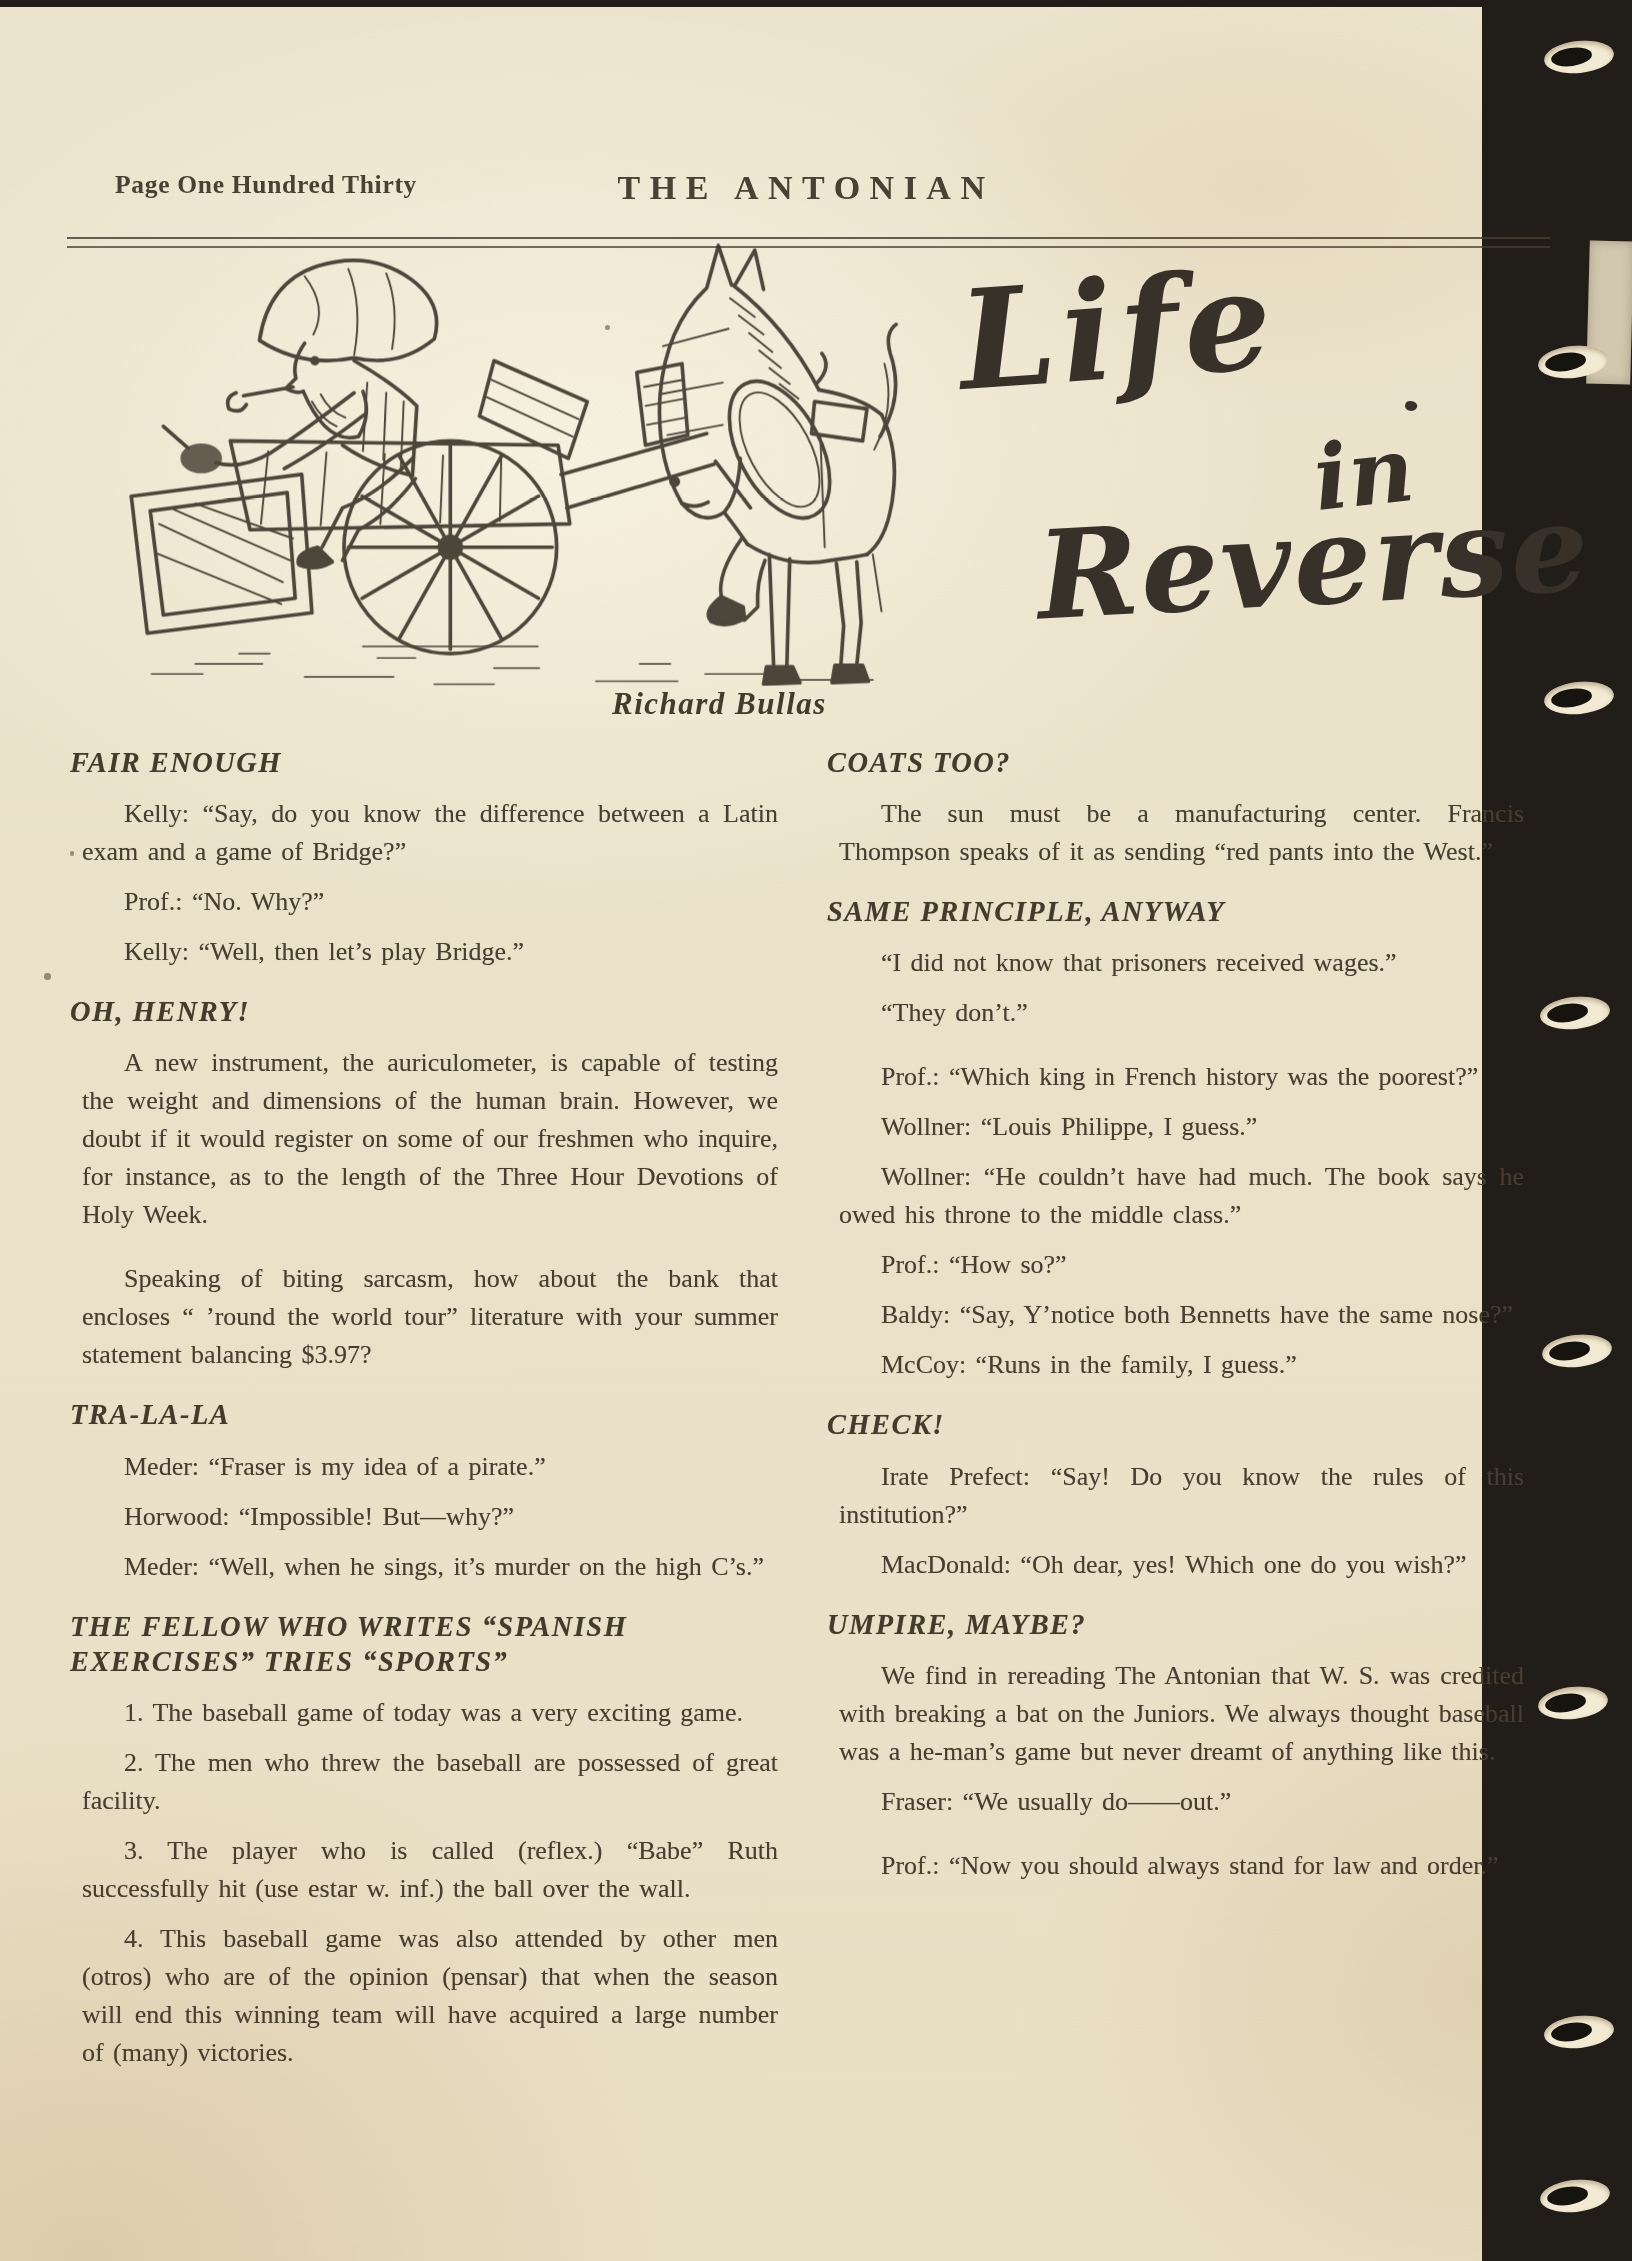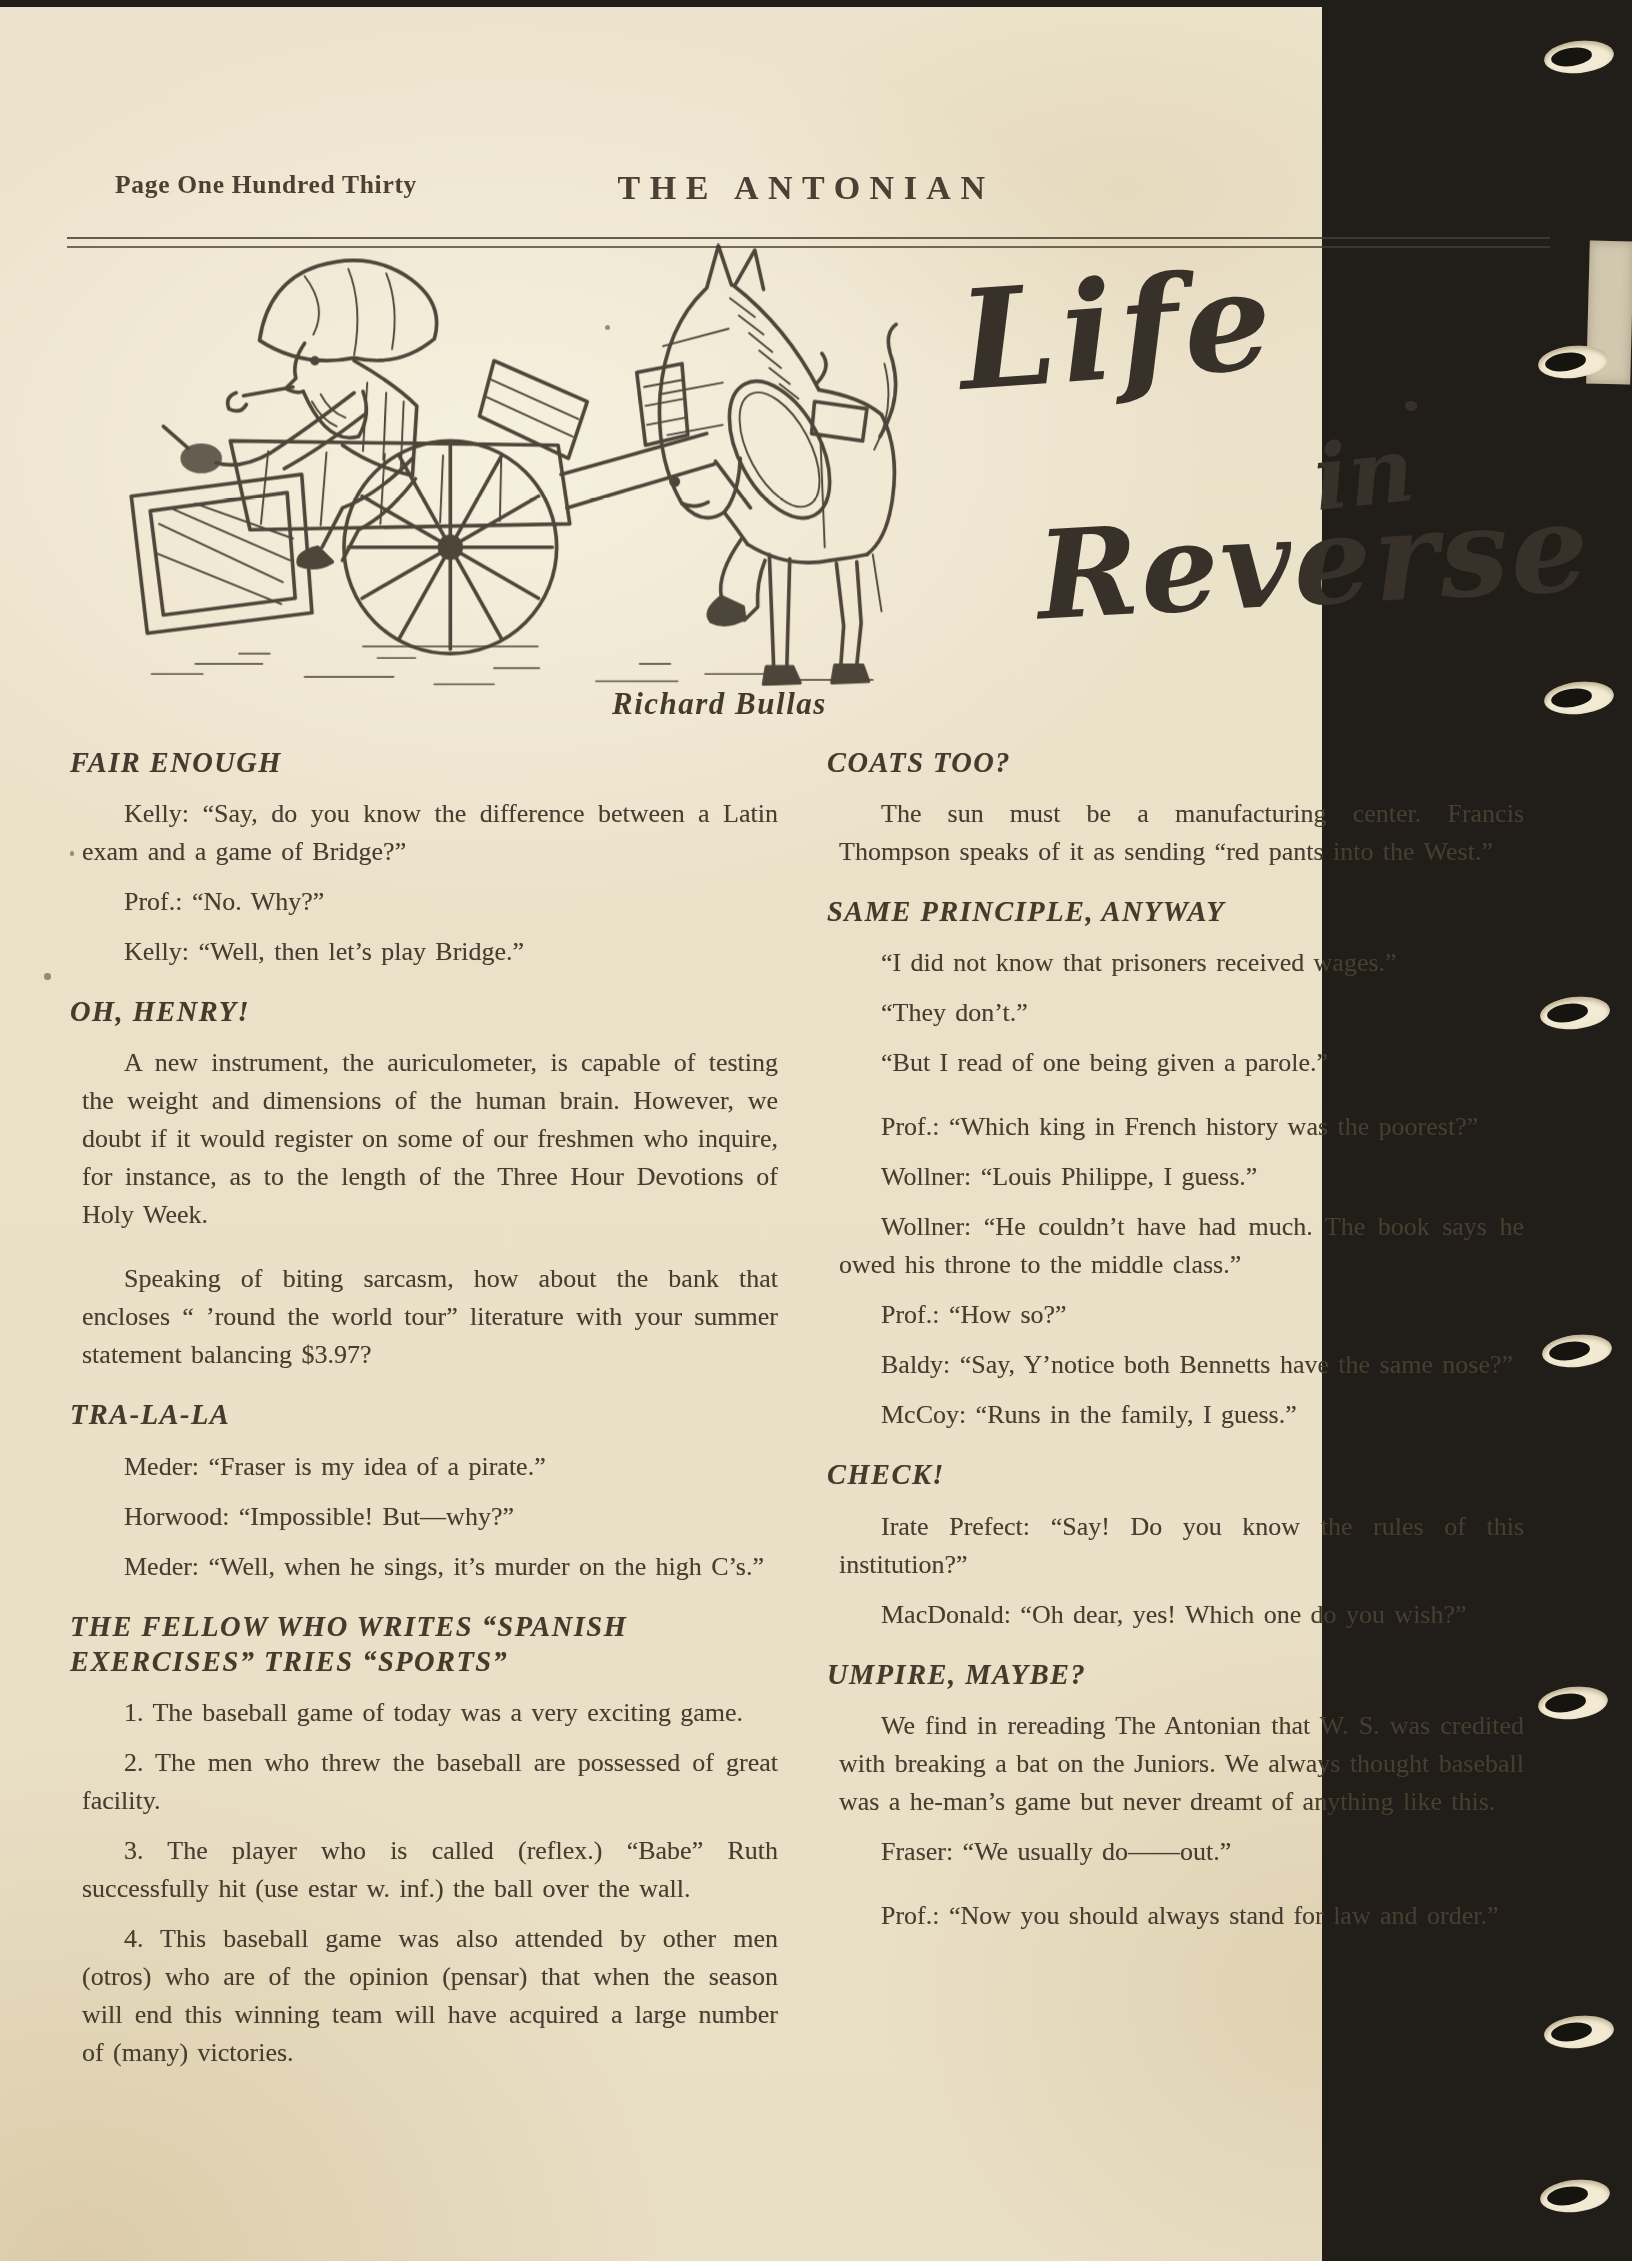--- a/index.html
+++ b/index.html
@@ -2,21 +2,21 @@
 <html style="font-size:11.7px"><head>
 <meta charset="utf-8">
 <style>
   html,body { margin:0; padding:0; }
   #page {
     position:relative; width:1633px; height:2261px;
     background:#211e1a; overflow:hidden;
     font-family:"Liberation Serif", serif;
   }
   #paper {
-    position:absolute; left:0; top:7.3px; width:1322px; height:2254px;
+    position:absolute; left:0; top:7.3px; width:1482px; height:2254px;
     background-image:
       radial-gradient(1021px 656px at 38% 20%, rgba(255,252,240,.55), transparent 70%),
       radial-gradient(948px 802px at 6% 100%, rgba(198,172,124,.38), transparent 65%),
       radial-gradient(729px 656px at 100% 88%, rgba(203,180,136,.33), transparent 60%),
       radial-gradient(656px 364px at 85% 8%, rgba(214,196,156,.28), transparent 60%),
       linear-gradient(#ece3cc, #e9dfc5);
     clip-path: polygon(0 0, 2212 0, 2202 120, 2214 260, 2200 420, 2210 640, 2198 860,
       2212 1080, 2202 1330, 2214 1600, 2200 1880, 2212 2160, 2202 2440, 2214 2720,
       2204 2960, 2210 3092, 0 3092);
   }
@@ -247,21 +247,20 @@
         <div class="para">2.  The men who threw the baseball are possessed of great facility.</div>
         <div class="para">3.  The player who is called (reflex.) “Babe” Ruth successfully hit (use estar w. inf.) the ball over the wall.</div>
         <div class="para">4.  This baseball game was also attended by other men (otros) who are of the opinion (pensar) that when the season will end this winning team will have acquired a large number of (many) victories.</div>
       </div>
     <div class="col" id="right-column">
         <div class="sect-heading">COATS TOO?</div>
         <div class="para">The sun must be a manufacturing center.  Francis Thompson speaks of it as sending “red pants into the West.”</div>
         <div class="sect-heading">SAME PRINCIPLE, ANYWAY</div>
         <div class="para">“I did not know that prisoners received wages.”</div>
         <div class="para">“They don’t.”</div>
-        <div class="para">“But I read of one being given a parole.”</div>
         <div class="para gap">Prof.:  “Which king in French history was the poorest?”</div>
         <div class="para">Wollner:  “Louis Philippe, I guess.”</div>
         <div class="para">Wollner:  “He couldn’t have had much.  The book says he owed his throne to the middle class.”</div>
         <div class="para">Prof.:  “How so?”</div>
         <div class="para">Baldy:  “Say, Y’notice both Bennetts have the same nose?”</div>
         <div class="para">McCoy:  “Runs in the family, I guess.”</div>
         <div class="sect-heading">CHECK!</div>
         <div class="para">Irate Prefect:  “Say!  Do you know the rules of this institution?”</div>
         <div class="para">MacDonald:  “Oh dear, yes!  Which one do you wish?”</div>
         <div class="sect-heading">UMPIRE, MAYBE?</div>

